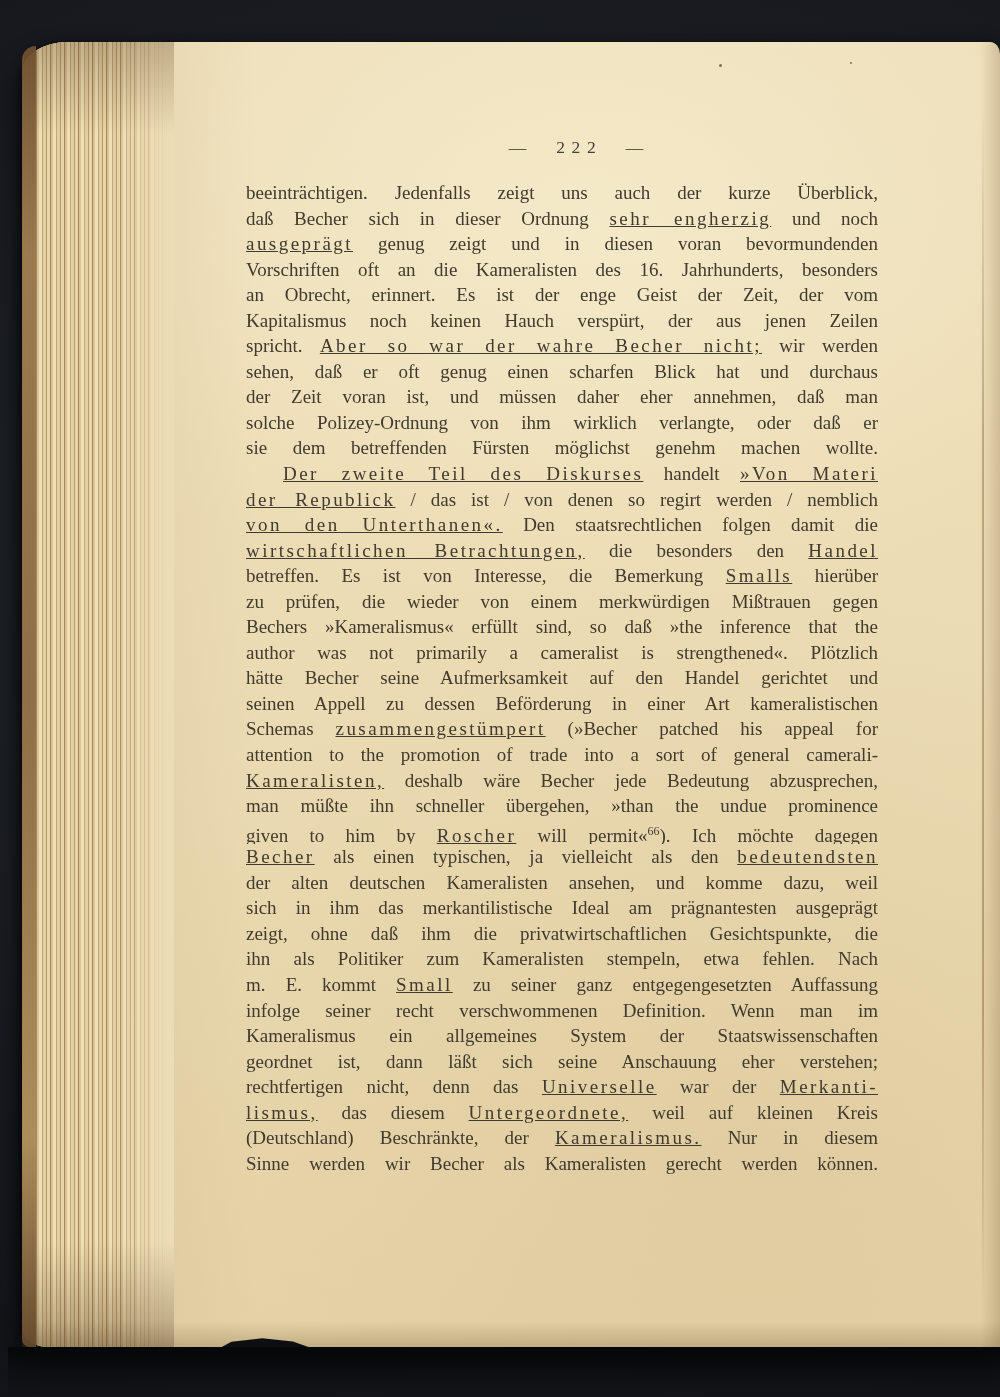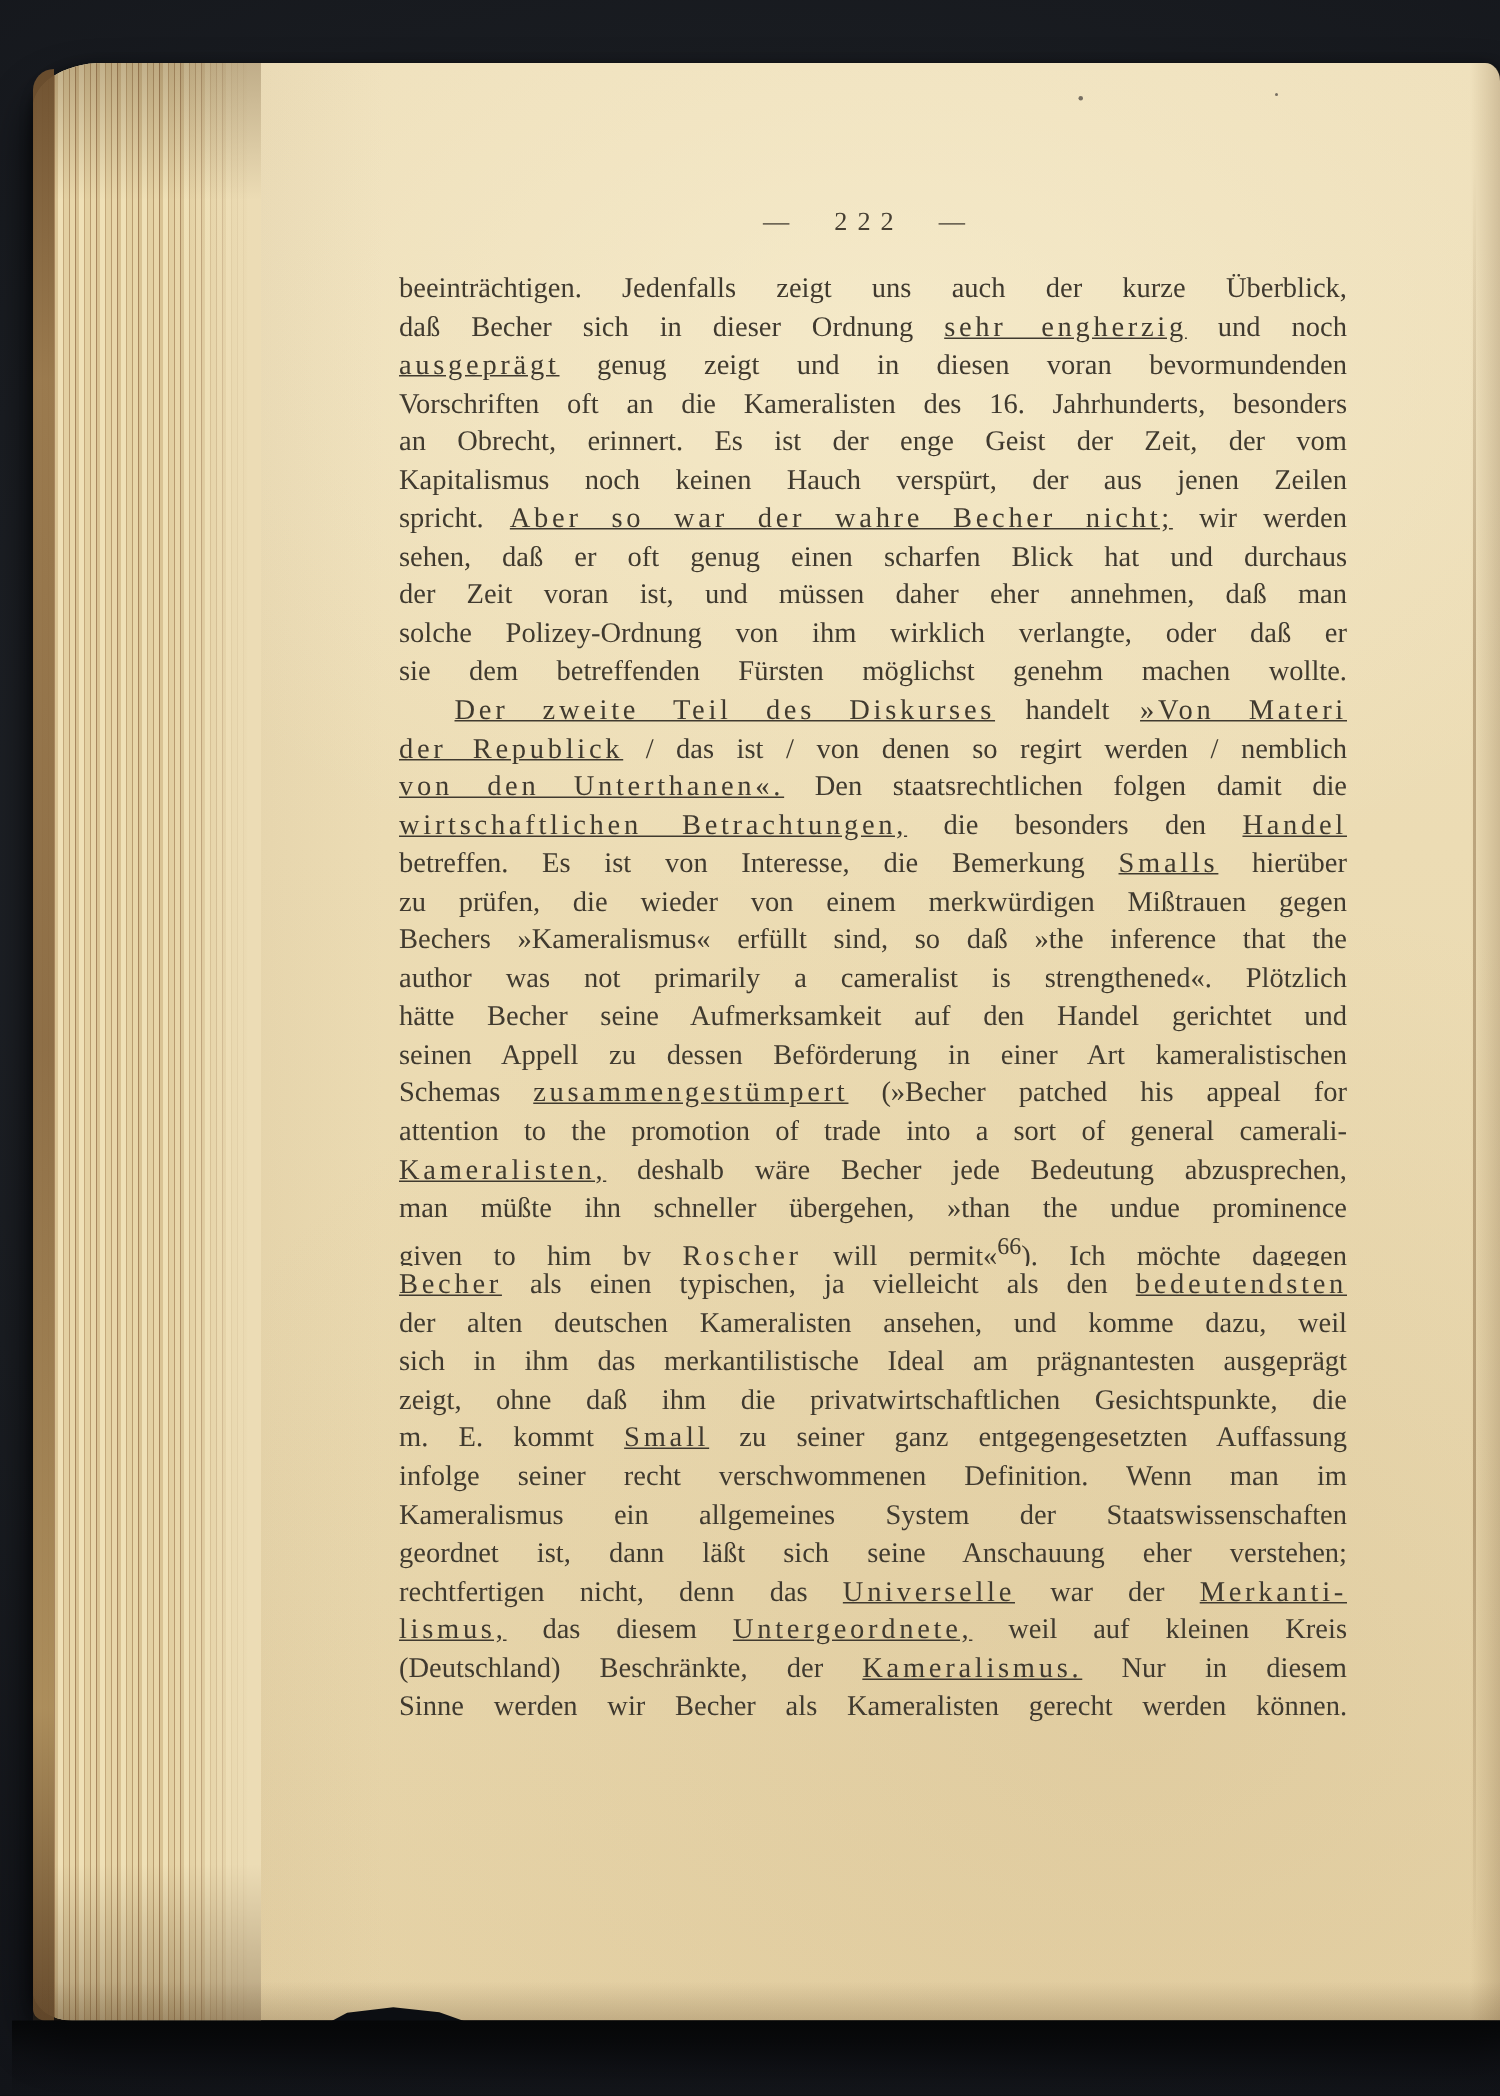--- a/index.html
+++ b/index.html
@@ -64,30 +64,30 @@
     background:linear-gradient(180deg, #060708 0%, rgba(10,11,14,.6) 48%, rgba(16,18,22,0) 100%);
   }
   .speck{position:absolute;width:3px;height:3px;border-radius:50%;background:#57514a;opacity:.8;}
   .folio{
     position:absolute;left:238px;top:94px;width:632px;height:22px;
     display:flex;justify-content:center;align-items:center;gap:30px;
     color:#463f33;font-size:17.5px;
   }
   .folio .num{letter-spacing:.38em;margin-right:-.38em;}
   .body-text{
-    position:absolute;left:244px;top:138px;width:632px;
+    position:absolute;left:224px;top:138px;width:632px;
     color:#403a2f;font-size:19px;line-height:25.55px;
   }
   .tl{
     height:25.55px;overflow:hidden;
     text-align:justify;text-align-last:justify;text-justify:inter-word;
   }
   .tl.ind{padding-left:37px;}
   .sp{letter-spacing:.13em;text-decoration:underline;}
-  .sup{font-size:16px;vertical-align:super;letter-spacing:0;}
+  .sup{font-size:12px;vertical-align:super;letter-spacing:0;}
 </style>
 </head>
 <body>
 
 <div class="stage">
   <div class="book-page">
     <div class="leaves"></div>
     <div class="spine-edge"></div>
     <div class="gutter-shade"></div>
     <div class="crease"></div>
@@ -127,20 +127,21 @@
         <div class="tl"><span>seinen Appell zu dessen Beförderung in einer Art kameralistischen</span></div>
         <div class="tl"><span>Schemas </span><span class="sp">zusammengestümpert</span><span> (»Becher patched his appeal for</span></div>
         <div class="tl"><span>attention to the promotion of trade into a sort of general camerali-</span></div>
         <div class="tl"><span class="sp">Kameralisten,</span><span> deshalb wäre Becher jede Bedeutung abzusprechen,</span></div>
         <div class="tl"><span>man müßte ihn schneller übergehen, »than the undue prominence</span></div>
         <div class="tl"><span>given to him by </span><span class="sp">Roscher</span><span> will permit«</span><span class="sup">66</span><span>).  Ich möchte dagegen</span></div>
         <div class="tl"><span class="sp">Becher</span><span> als einen typischen, ja vielleicht als den </span><span class="sp">bedeutendsten</span></div>
         <div class="tl"><span>der alten deutschen Kameralisten ansehen, und komme dazu, weil</span></div>
         <div class="tl"><span>sich in ihm das merkantilistische Ideal am prägnantesten ausgeprägt</span></div>
         <div class="tl"><span>zeigt, ohne daß ihm die privatwirtschaftlichen Gesichtspunkte, die</span></div>
+        <div class="tl"><span>ihn als Politiker zum Kameralisten stempeln, etwa fehlen.  Nach</span></div>
         <div class="tl"><span>m. E. kommt </span><span class="sp">Small</span><span> zu seiner ganz entgegengesetzten Auffassung</span></div>
         <div class="tl"><span>infolge seiner recht verschwommenen Definition.  Wenn man im</span></div>
         <div class="tl"><span>Kameralismus ein allgemeines System der Staatswissenschaften</span></div>
         <div class="tl"><span>geordnet ist, dann läßt sich seine Anschauung eher verstehen;</span></div>
         <div class="tl"><span>rechtfertigen nicht, denn das </span><span class="sp">Universelle</span><span> war der </span><span class="sp">Merkanti-</span></div>
         <div class="tl"><span class="sp">lismus,</span><span> das diesem </span><span class="sp">Untergeordnete,</span><span> weil auf kleinen Kreis</span></div>
         <div class="tl"><span>(Deutschland) Beschränkte, der </span><span class="sp">Kameralismus.</span><span>  Nur in diesem</span></div>
         <div class="tl"><span>Sinne werden wir Becher als Kameralisten gerecht werden können.</span></div>
       </div>
   </div>

